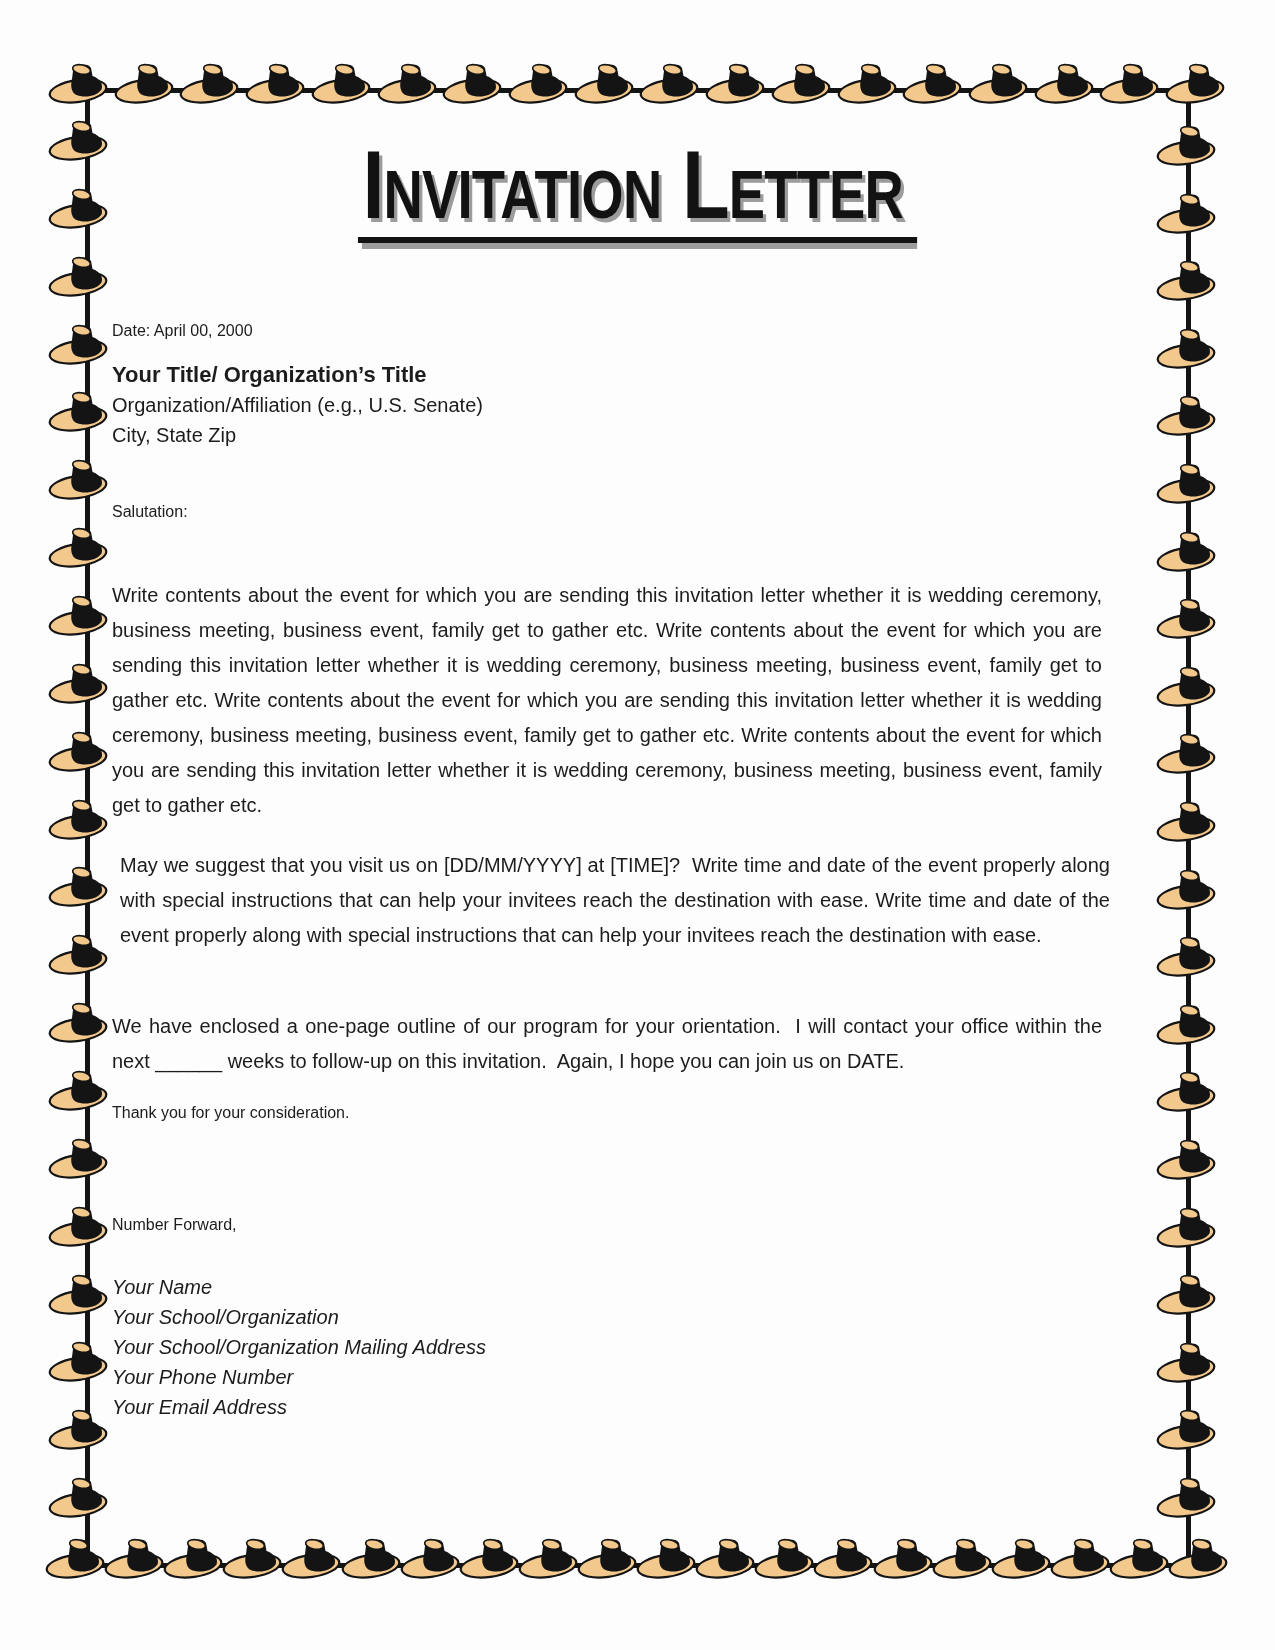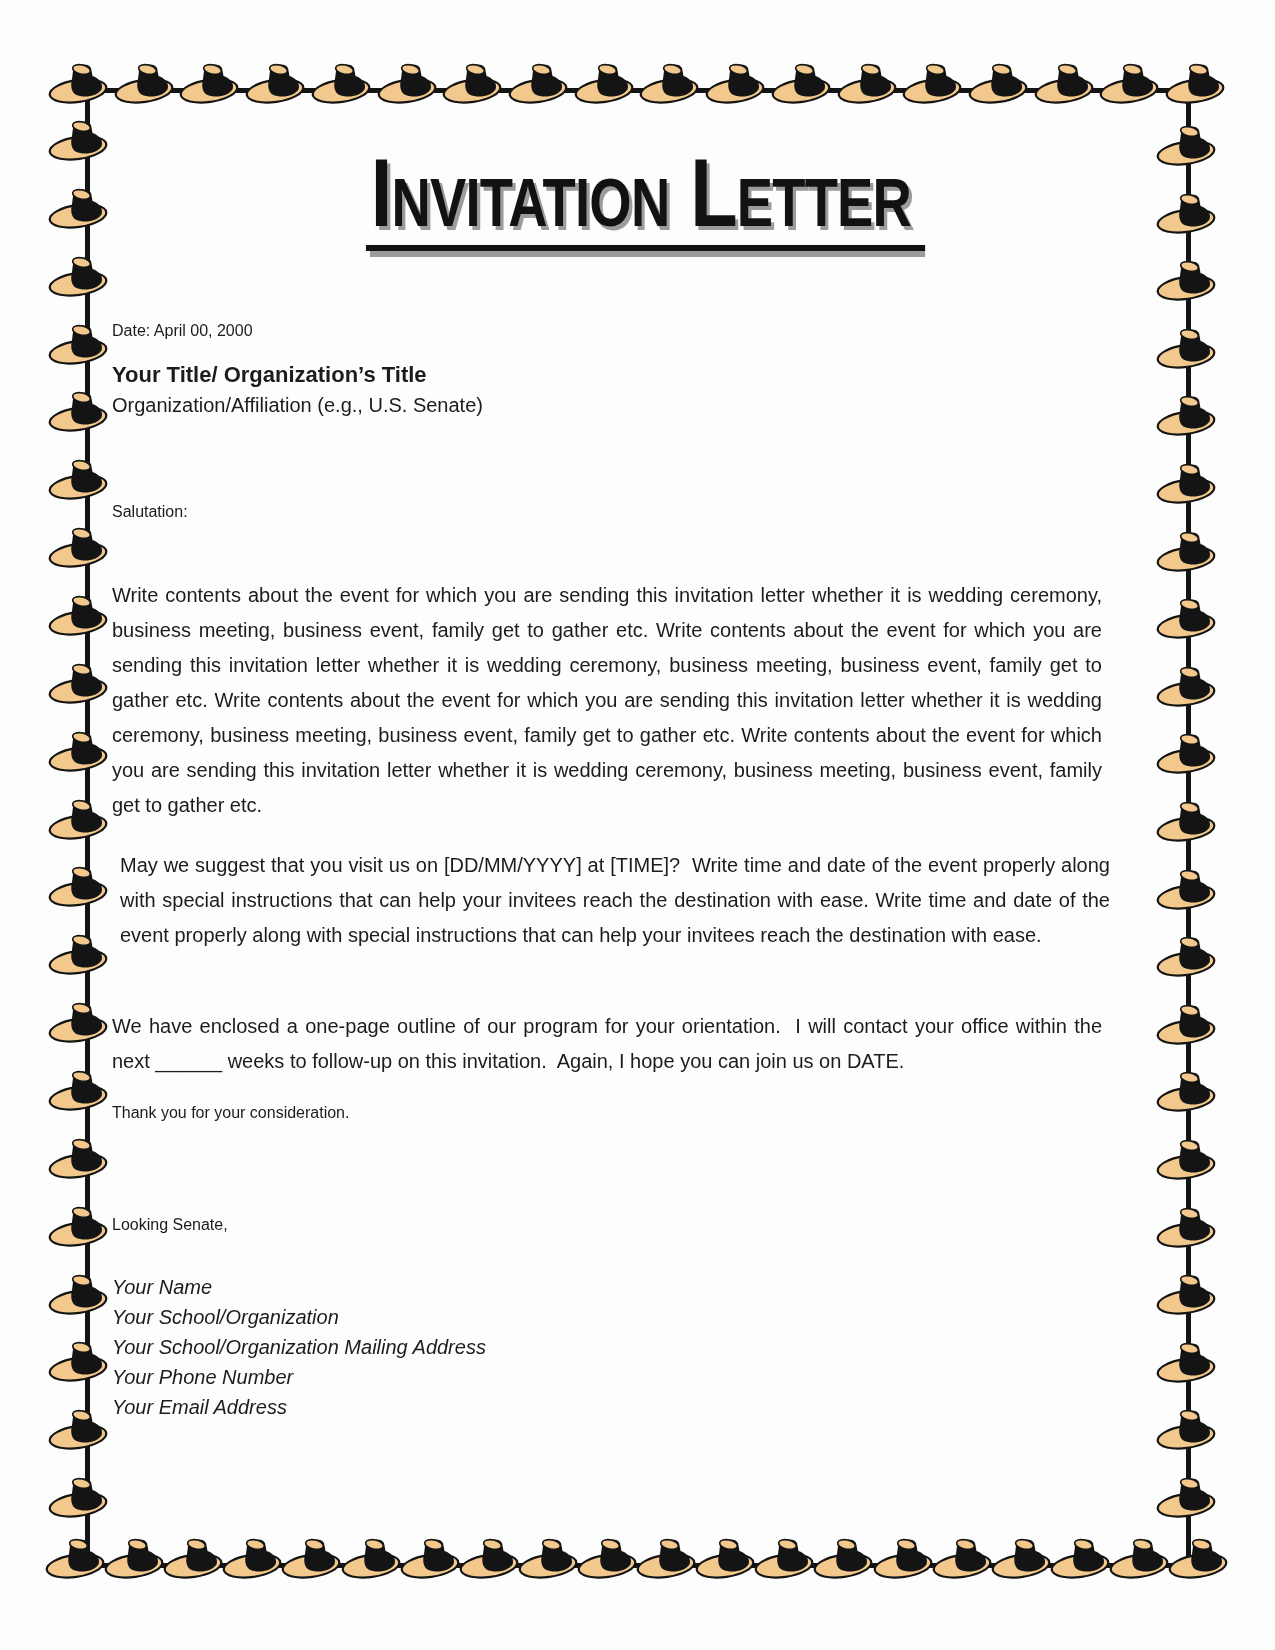--- a/index.html
+++ b/index.html
@@ -16,21 +16,21 @@
     overflow:hidden;
   }
   .page{position:absolute;inset:0;}
   .border-rect{
     position:absolute;left:85px;top:88px;width:1106px;height:1480px;
     border:5px solid var(--line);box-sizing:border-box;
   }
   .hat{position:absolute;width:64px;height:44px;overflow:visible;}
   
   .title{
-    position:absolute;left:85px;top:136px;width:1106px;margin:8px;
+    position:absolute;left:85px;top:136px;width:1106px;margin:0;
     display:flex;justify-content:center;font-weight:normal;
   }
   .title-inner{
     display:inline-block;
     font-size:97px;line-height:1.02;font-weight:bold;
     font-variant:small-caps;letter-spacing:-1px;
     color:#121212;
     text-shadow:4px 4px 0 var(--title-shadow);
     transform:scaleX(0.8);transform-origin:50% 0;
     padding:0 18px 14px 6px;
@@ -318,33 +318,34 @@
 
   <h1 class="title">
       <span class="title-inner">Invitation Letter</span>
     </h1>
 
   <div class="tline date-line">Date: April 00, 2000</div>
 
   <div class="recipient">
     <div class="recipient-title">Your Title/ Organization’s Title</div>
     <div>Organization/Affiliation (e.g., U.S. Senate)</div>
+    <div>City, State Zip</div>
   </div>
 
   <div class="tline salutation-line">Salutation:</div>
 
   <p class="para p1">Write contents about the event for which you are sending this invitation letter whether it is wedding ceremony, business meeting, business event, family get to gather etc. Write contents about the event for which you are sending this invitation letter whether it is wedding ceremony, business meeting, business event, family get to gather etc. Write contents about the event for which you are sending this invitation letter whether it is wedding ceremony, business meeting, business event, family get to gather etc. Write contents about the event for which you are sending this invitation letter whether it is wedding ceremony, business meeting, business event, family get to gather etc.</p>
 
   <p class="para p2">May we suggest that you visit us on [DD/MM/YYYY] at [TIME]?  Write time and date of the event properly along with special instructions that can help your invitees reach the destination with ease. Write time and date of the event properly along with special instructions that can help your invitees reach the destination with ease.</p>
 
   <p class="para p3">We have enclosed a one-page outline of our program for your orientation.  I will contact your office within the next ______ weeks to follow-up on this invitation.  Again, I hope you can join us on DATE.</p>
 
   <div class="tline thanks-line">Thank you for your consideration.</div>
 
-  <div class="tline closing-line">Looking Senate,</div>
+  <div class="tline closing-line">Number Forward,</div>
 
   <div class="signature">
     <div>Your Name</div>
     <div>Your School/Organization</div>
     <div>Your School/Organization Mailing Address</div>
     <div>Your Phone Number</div>
     <div>Your Email Address</div>
   </div>
 
 </div>

